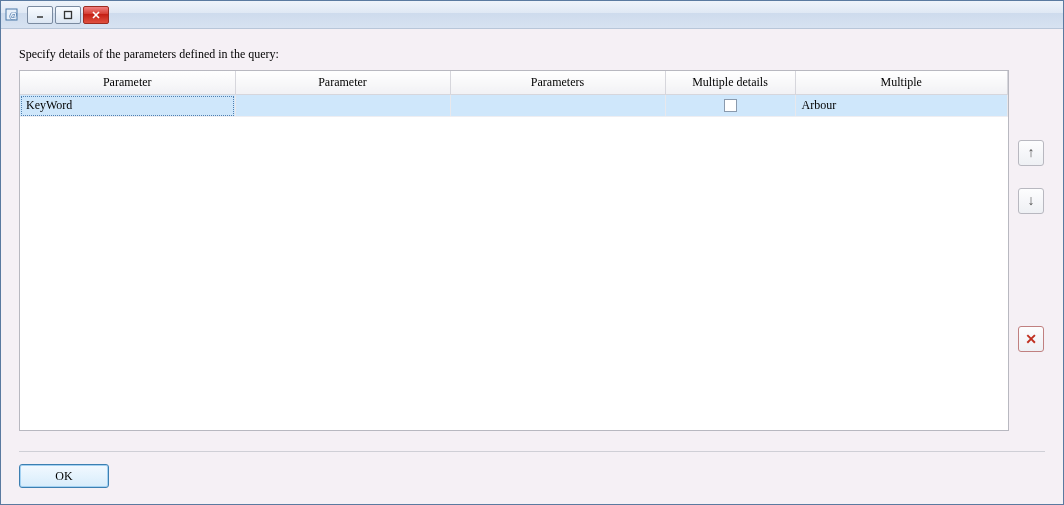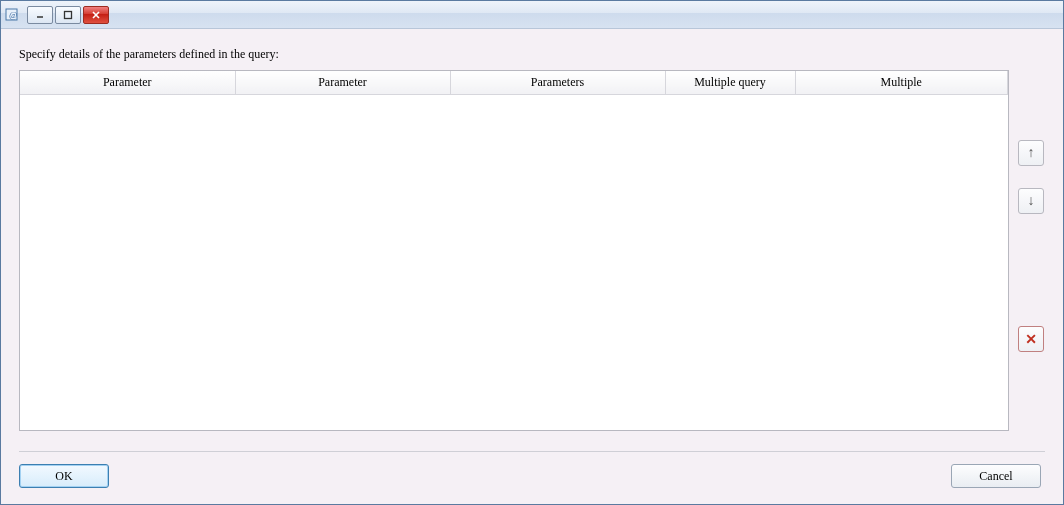--- a/index.html
+++ b/index.html
@@ -139,21 +139,21 @@
     margin-top: 90px;
     border-color: #c08080;
   }
   .footer-sep {
     height: 1px;
     background: #cfcfd6;
     margin: 20px 0 12px 0;
   }
   .footer {
     display: flex;
-    justify-content: space-between;
+    justify-content: flex-start;
     padding-right: 4px;
     padding-bottom: 4px;
   }
   .btn {
     min-width: 90px;
     height: 24px;
     border: 1px solid #9aa6b5;
     border-radius: 3px;
     background: linear-gradient(to bottom, #fdfdfe, #e9edf2);
     font-size: 12px;
@@ -214,25 +214,34 @@
               <col class="c-dim">
               <col class="c-hier">
               <col class="c-mult">
               <col class="c-def">
           </colgroup>
           <thead>
             <tr>
               <th>Parameter</th>
               <th>Parameter</th>
               <th>Parameters</th>
-              <th>Multiple query</th>
+              <th>Multiple details</th>
               <th>Multiple</th>
             </tr>
           </thead>
           <tbody id="grid-body">
+          <tr class="selected">
+                <td>KeyWord</td>
+                <td></td>
+                <td></td>
+                <td style="text-align: center;">
+                  <span class="chk"></span>
+                </td>
+                <td>Arbour</td>
+              </tr>
             </tbody>
         </table>
       </div>
 
       <div class="sidebar-btns">
         <div class="side-btn">
           <span>↑</span>
         </div>
         <div class="side-btn">
           <span>↓</span>
@@ -240,16 +249,15 @@
         <div class="side-btn delete">
           <span style="color:#c03020;font-weight:bold">✕</span>
         </div>
       </div>
     </div>
 
     <div class="footer-sep"></div>
 
     <div class="footer">
       <div class="btn primary">OK</div>
-      <div class="btn">Cancel</div>
     </div>
   </div>
 </div>
 
 </body></html>

